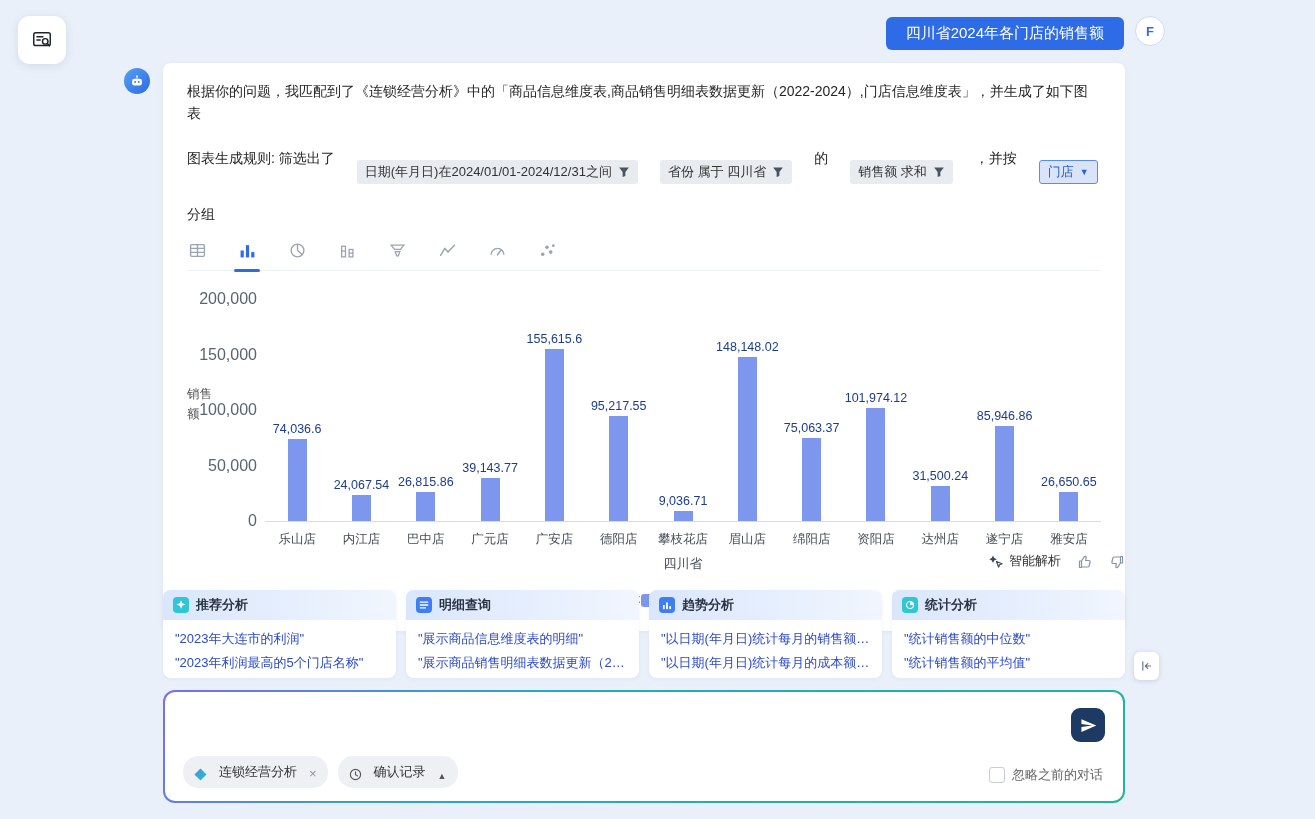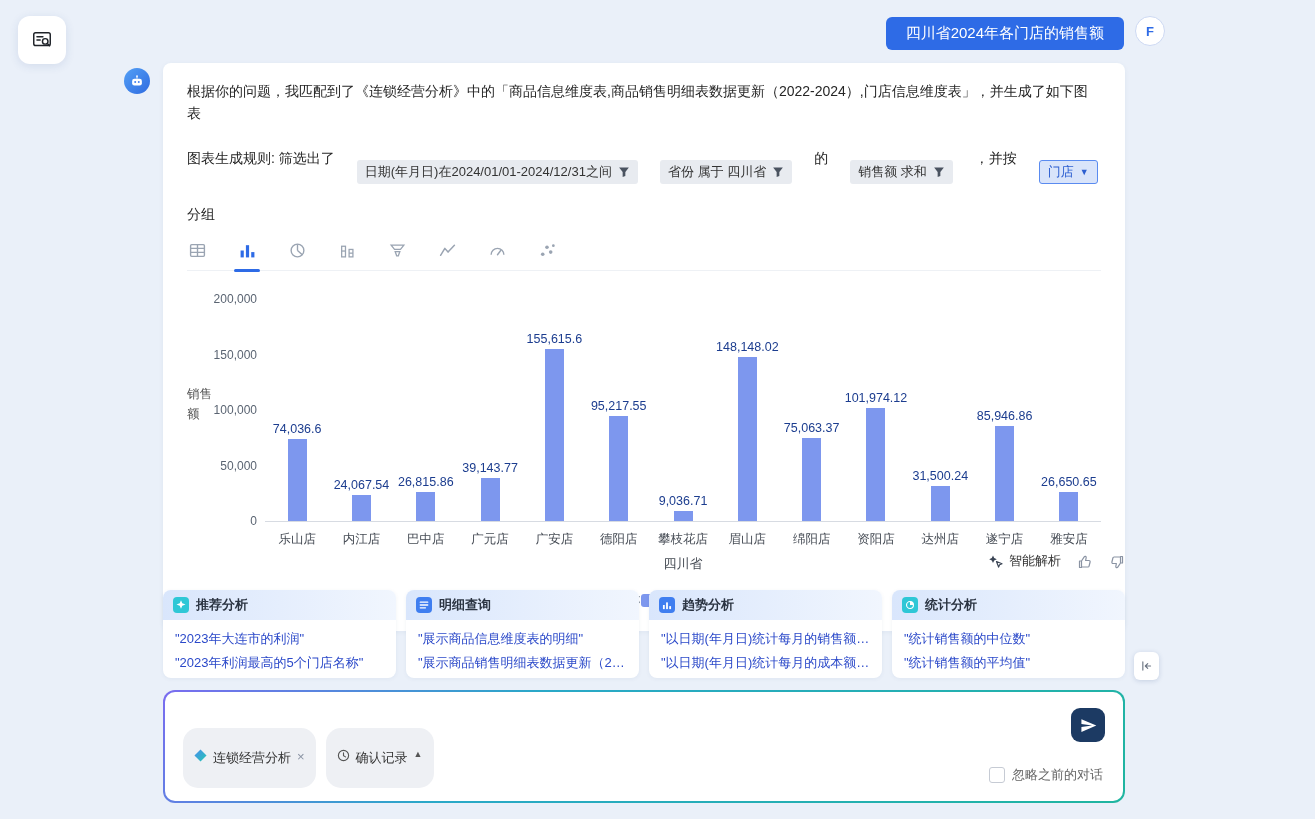--- a/index.html
+++ b/index.html
@@ -35,21 +35,21 @@
   
   .chart-toolbar{display:flex;gap:30px;margin-top:16px;padding-bottom:10px;border-bottom:1px solid #eef1f5;}
   .ct-item{width:20px;height:20px;display:flex;align-items:center;justify-content:center;position:relative;cursor:pointer;}
   .ct-item.active::after{content:"";position:absolute;left:-3px;right:-3px;bottom:-12px;height:3px;border-radius:2px;background:#2e6be6;}
 
   
   .chart-area{position:relative;margin-top:28px;}
   .y-title{position:absolute;left:0;top:86px;width:26px;font-size:12.5px;color:#555;line-height:1.55;}
   .plot{position:relative;height:222px;margin-left:78px;border-bottom:1px solid #d7dbe2;display:flex;}
   .yticks{position:absolute;left:0;top:0;bottom:0;width:0;}
-  .ytick{position:absolute;right:8px;transform:translateY(50%);font-size:12px;color:#5a6472;white-space:nowrap;}
+  .ytick{position:absolute;right:8px;transform:translateY(50%);font-size:16px;color:#5a6472;white-space:nowrap;}
   .col{flex:1;display:flex;flex-direction:column;align-items:center;justify-content:flex-end;height:100%;cursor:pointer;}
   .val{font-size:12.5px;color:#1c3d8f;margin-bottom:3px;white-space:nowrap;}
   .bar{width:19px;background:#7d97ee;}
   .xlabels{display:flex;margin-left:78px;margin-top:9px;}
   .xlabel{flex:1;text-align:center;font-size:12.5px;color:#454b54;white-space:nowrap;}
   .x-title{margin-left:78px;text-align:center;margin-top:7px;font-size:13px;color:#454b54;}
   .legend{display:flex;justify-content:center;align-items:center;margin-top:18px;font-size:13px;cursor:pointer;}
   .legend-name{color:#8a93a0;}
   .legend-swatch{width:20px;height:13px;border-radius:3px;background:#7d97ee;display:inline-block;}
   .legend-series{color:#333;}
@@ -78,21 +78,21 @@
 
   
   .input-box{position:absolute;left:163px;top:690px;width:962px;height:113px;box-sizing:border-box;
              border:2px solid transparent;border-radius:12px;
              background:linear-gradient(#fff,#fff) padding-box,
                         linear-gradient(135deg,#7a6cf0 0%,#2aa8c8 35%,#1fb5a0 100%) border-box;}
   .input-field{position:absolute;left:20px;top:14px;right:70px;height:40px;outline:none;font-size:14px;color:#333;}
   .send-btn{position:absolute;right:18px;top:16px;width:34px;height:34px;border:none;border-radius:9px;
             background:#1c3a63;display:flex;align-items:center;justify-content:center;cursor:pointer;}
   .chips{position:absolute;left:18px;bottom:13px;display:flex;gap:10px;}
-  .chip{display:flex;align-items:flex-start;gap:6px;background:#eef0f4;border-radius:15px;padding:21px 11px;
+  .chip{display:flex;align-items:flex-end;gap:12px;background:#eef0f4;border-radius:15px;padding:7px 11px;
         font-size:13px;color:#333;cursor:pointer;white-space:nowrap;}
   .chip .close{color:#8a93a3;font-size:13px;cursor:pointer;}
   .chip .caret{color:#555;font-size:9px;}
   .ignore{position:absolute;right:20px;bottom:17px;display:flex;align-items:center;gap:7px;font-size:13px;
           color:#666;cursor:pointer;}
   .checkbox{width:14px;height:14px;border:1px solid #c6cbd4;border-radius:3px;background:#fff;display:inline-block;}
 </style>
 </head>
 <body>
 

